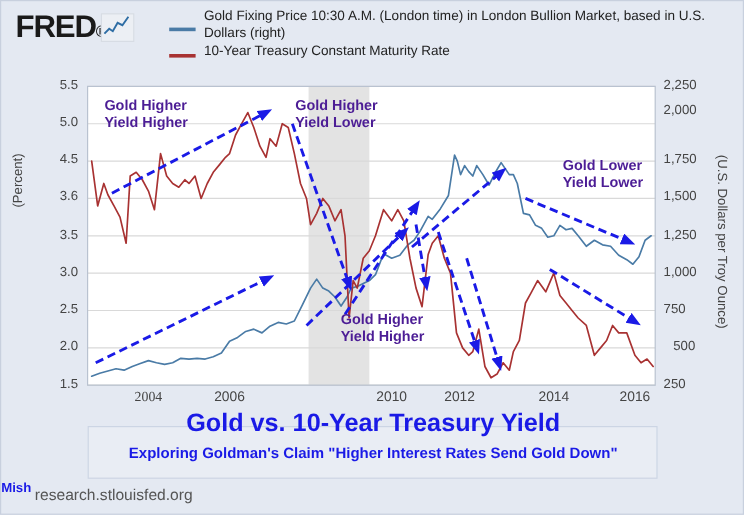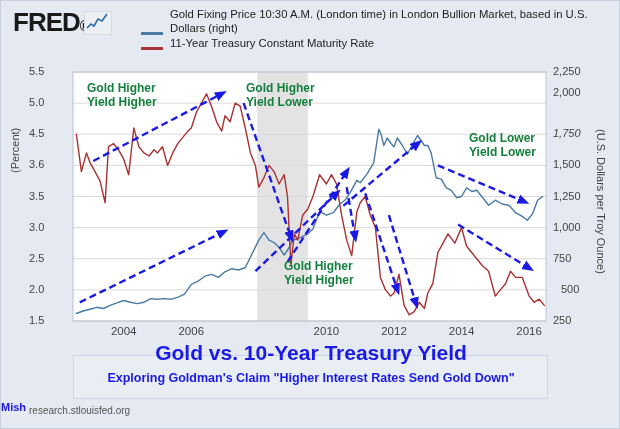--- a/index.html
+++ b/index.html
@@ -21,21 +21,21 @@
     color:#1a1a1a;line-height:26px;
   }
   .fred-logo .dot{font-size:14px;}
   .logo-spark{
     position:absolute;left:83px;top:10px;width:26px;height:22px;
     background:#eceff4;border:1px solid #d7dce4;
   }
   .legend{
     position:absolute;left:140px;top:6px;width:478px;
   }
-  .legend-row{display:flex;align-items:flex-end;margin-bottom:1px;}
+  .legend-row{display:flex;align-items:center;margin-bottom:1px;}
   .legend-swatch{
     display:inline-block;width:22px;height:3px;margin-top:7px;margin-right:7px;flex:0 0 auto;
   }
   .legend-text{
     font-size:11.3px;color:#222;line-height:14px;
     font-family:"Liberation Sans", sans-serif;
   }
 
   
   #plotwrap{position:absolute;left:0;top:62px;width:620px;height:262px;}
@@ -45,30 +45,30 @@
     transform:rotate(-90deg);transform-origin:left top;
     white-space:nowrap;
   }
   .axis-label-right{
     position:absolute;left:606px;top:128px;
     font-size:11px;color:#444;
     transform:rotate(90deg);transform-origin:left top;
     white-space:nowrap;
   }
   .ytick{
-    position:absolute;font-size:11px;color:#444;text-align:left;
+    position:absolute;font-size:11px;color:#444;text-align:right;
     width:36px;
   }
   .ytick.left{left:28px;}
   .ytick.right{left:552px;text-align:left;width:44px;}
   .xtick{
     position:absolute;font-size:11.5px;color:#444;text-align:center;width:48px;top:324px;
   }
   .srcline{
-    position:absolute;left:28px;top:404px;font-size:10px;color:#555;
+    position:absolute;left:28px;top:404px;font-size:13px;color:#555;
   }
   .mish{
     position:absolute;left:0;top:400px;width:620px;text-align:left;
     font-size:11px;font-weight:bold;color:#1a1ae6;
   }
 
   
   .titlebox{
     position:absolute;left:72px;top:354px;width:475px;height:44px;
     background:#e9edf4;border:1px solid #ccd5e4;box-sizing:border-box;
@@ -77,21 +77,21 @@
     position:absolute;left:0;top:340px;width:620px;text-align:center;
     font-size:21px;font-weight:bold;color:#1a1ae6;letter-spacing:0px;
   }
   .sub-title{
     position:absolute;left:0;top:370px;width:620px;text-align:center;
     font-size:12.5px;font-weight:bold;color:#1a1ae6;
   }
 
   
   .anno{
-    position:absolute;color:#15803d;font-weight:bold;font-size:12px;
+    position:absolute;color:#4c1d95;font-weight:bold;font-size:12px;
     line-height:14px;white-space:nowrap;
   }
 </style>
 </head>
 <body>
 
 <div id="frame">
 
   <div class="fred-logo"><span>FRED</span><span class="dot">®</span></div>
   <div class="logo-spark">
@@ -100,21 +100,21 @@
     </svg>
   </div>
 
   <div class="legend">
     <div class="legend-row">
       <span class="legend-swatch" style="background:#4a7ba6"></span>
       <span class="legend-text">Gold Fixing Price 10:30 A.M. (London time) in London Bullion Market, based in U.S. Dollars (right)</span>
     </div>
     <div class="legend-row">
       <span class="legend-swatch" style="background:#a83232"></span>
-      <span class="legend-text">11-Year Treasury Constant Maturity Rate</span>
+      <span class="legend-text">10-Year Treasury Constant Maturity Rate</span>
     </div>
   </div>
 
   <div id="plotwrap">
     <svg id="chart-svg" width="620" height="262">
         <rect x="72" y="9" width="473" height="249" fill="#ffffff"></rect>
         <rect x="256.13214285714434" y="9" width="50.678571428571445" height="249" fill="#e3e3e3"></rect>
         <line x1="72" y1="258" x2="545" y2="258" stroke="#d9d9d9" stroke-width="1"></line>
         <line x1="72" y1="226.875" x2="545" y2="226.875" stroke="#d9d9d9" stroke-width="1"></line>
         <line x1="72" y1="195.75" x2="545" y2="195.75" stroke="#d9d9d9" stroke-width="1"></line>
@@ -160,30 +160,30 @@
       <div class="ytick left" style="top: 95.125px;">5.0</div>
       <div class="ytick left" style="top: 64px;">5.5</div>
     </div>
   <div id="yticks-right">
       <div class="ytick right" style="top: 313px;">250</div>
       <div class="ytick right" style="top: 281.875px; padding-left: 8px;">500</div>
       <div class="ytick right" style="top: 250.75px;">750</div>
       <div class="ytick right" style="top: 219.625px;">1,000</div>
       <div class="ytick right" style="top: 188.5px;">1,250</div>
       <div class="ytick right" style="top: 157.375px;">1,500</div>
-      <div class="ytick right" style="top: 126.25px; font-style: italic;">1,750</div>
+      <div class="ytick right" style="top: 126.25px;">1,750</div>
       <div class="ytick right" style="top: 85px;">2,000</div>
       <div class="ytick right" style="top: 64px;">2,250</div>
     </div>
   <div id="xticks">
-      <div class="xtick" style="left: 98.6786px;">2004</div>
+      <div class="xtick" style="left: 98.6786px; font-family: Liberation Serif, serif;">2004</div>
       <div class="xtick" style="left: 166.25px;">2006</div>
       <div class="xtick" style="left: 233.821px; margin-top: 44px;">2008</div>
       <div class="xtick" style="left: 301.393px;">2010</div>
-      <div class="xtick" style="left: 369px;">2012</div>
+      <div class="xtick" style="left: 358px;">2012</div>
       <div class="xtick" style="left: 436.536px;">2014</div>
       <div class="xtick" style="left: 504.107px;">2016</div>
     </div>
   <div id="annos">
       <div class="anno" style="left: 86px; top: 80px;">
         <div>Gold Higher</div>
         <div>Yield Higher</div>
       </div>
       <div class="anno" style="left: 245px; top: 80px;">
         <div>Gold Higher</div>

